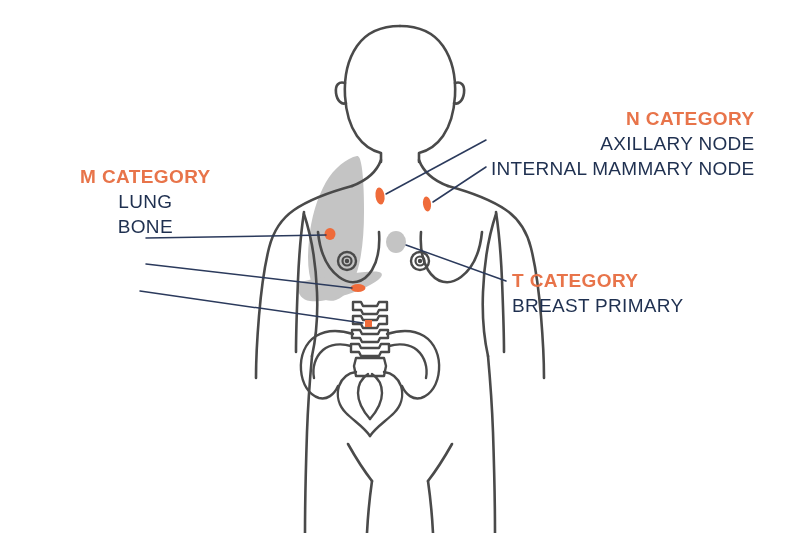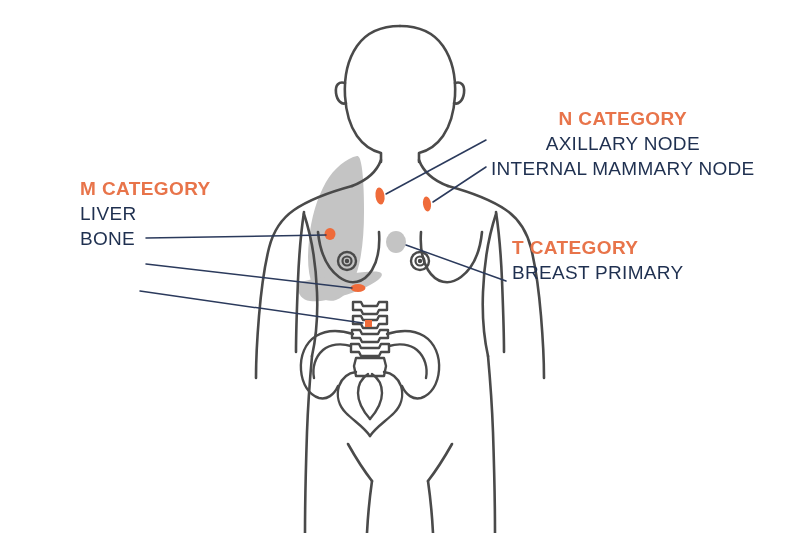--- a/index.html
+++ b/index.html
@@ -39,31 +39,31 @@
   .cat-item {
     color: #1f3050;
     font-size: 19px;
     font-weight: normal;
     letter-spacing: 0.3px;
     line-height: 25px;
     white-space: nowrap;
   }
   #m-category-block {
     left: 80px;
-    top: 176px;
-    text-align: left;
+    top: 164px;
+    text-align: center;
   }
   #n-category-block {
     left: 491px;
     top: 106px;
-    text-align: center;
+    text-align: right;
   }
   #t-category-block {
     left: 512px;
-    top: 235px;
+    top: 268px;
     text-align: left;
   }
 </style>
 </head>
 <body>
 
 <div id="diagram-root">
 
   <svg id="figure-svg" viewBox="0 0 800 533" xmlns="http://www.w3.org/2000/svg">
 
@@ -240,21 +240,21 @@
       <line x1="486" y1="140" x2="386" y2="194"></line>
 
       <line x1="486" y1="167" x2="433" y2="202"></line>
 
       <line x1="506" y1="281" x2="406" y2="245"></line>
     </g>
   </svg>
 
   <div class="label-block" id="m-category-block">
     <div class="cat-heading">M CATEGORY</div>
-    <div class="cat-item">LIVER</div>
+    <div class="cat-item">LUNG</div>
     <div class="cat-item">BONE</div>
   </div>
 
   <div class="label-block" id="n-category-block">
     <div class="cat-heading">N CATEGORY</div>
     <div class="cat-item">AXILLARY NODE</div>
     <div class="cat-item">INTERNAL MAMMARY NODE</div>
   </div>
 
   <div class="label-block" id="t-category-block">

